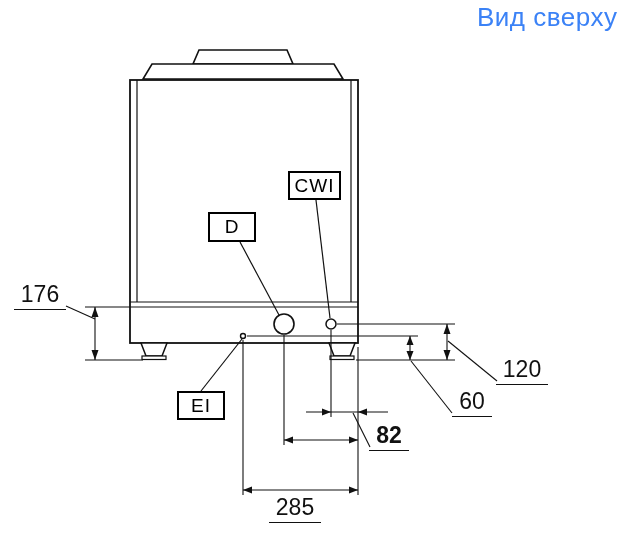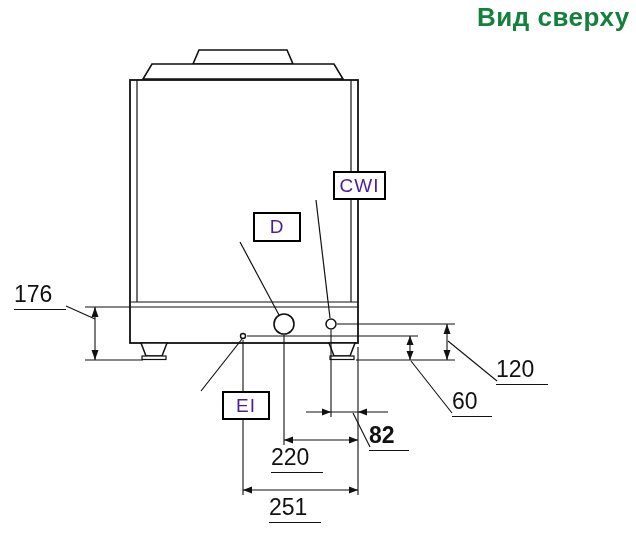--- a/index.html
+++ b/index.html
@@ -17,47 +17,46 @@
   svg.linework {
     position: absolute;
     left: 0; top: 0;
     width: 636px; height: 545px;
   }
 
   .view-title {
     position: absolute;
     left: 477px; top: 2px;
     font-size: 26px;
-    font-weight: bold;
+    font-weight: normal;
     letter-spacing: 0.5px;
-    color: #15803d;
+    color: #3b82f6;
     white-space: nowrap;
   }
 
   .port-label {
     position: absolute;
     border: 2px solid #000;
     background: #ffffff;
     display: flex;
     align-items: center;
     justify-content: center;
     font-size: 19px;
-    color: #4c1d95;
+    color: #000000;
     letter-spacing: 1px;
-    margin-left: 45px;
   }
   .port-label.d   { left: 208px; top: 212px; width: 48px; height: 30px; }
   .port-label.cwi { left: 288px; top: 171px; width: 53px; height: 29px; }
   .port-label.ei  { left: 177px; top: 391px; width: 48px; height: 29px; align-items: center; }
 
   .dim-text {
     position: absolute;
     font-size: 23px;
     color: #111;
-    text-align: left;
+    text-align: center;
     border-bottom: 1.5px solid #111;
     padding-bottom: 1px;
     white-space: nowrap;
   }
   .dim-176 { left: 14px;  top: 281px; width: 52px; }
   .dim-120 { left: 496px; top: 356px; width: 52px; }
   .dim-80  { left: 452px; top: 388px; width: 40px; }
   .dim-82  { left: 369px; top: 422px; width: 40px; font-weight: bold; }
   .dim-220 { left: 271px; top: 444px; width: 52px; }
   .dim-349 { left: 269px; top: 494px; width: 52px; }
@@ -151,16 +150,15 @@
     <span>CWI</span>
   </div>
   <div class="port-label ei">
     <span>EI</span>
   </div>
 
   <div class="dim-text dim-176">176</div>
   <div class="dim-text dim-120">120</div>
   <div class="dim-text dim-80">60</div>
   <div class="dim-text dim-82">82</div>
-  <div class="dim-text dim-220">220</div>
-  <div class="dim-text dim-349">251</div>
+  <div class="dim-text dim-349">285</div>
 
 </div>
 
 </body></html>

